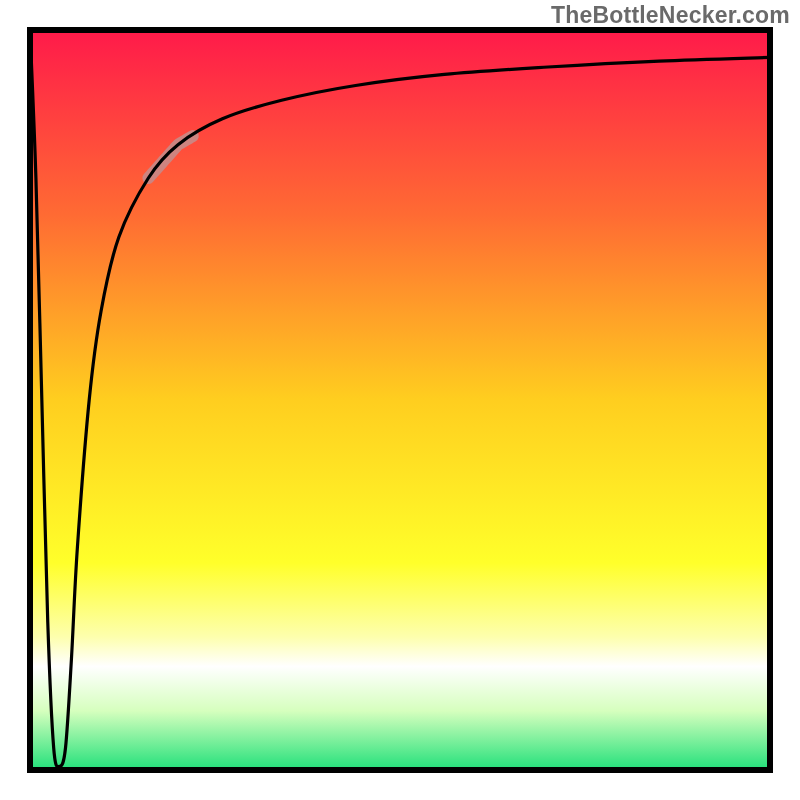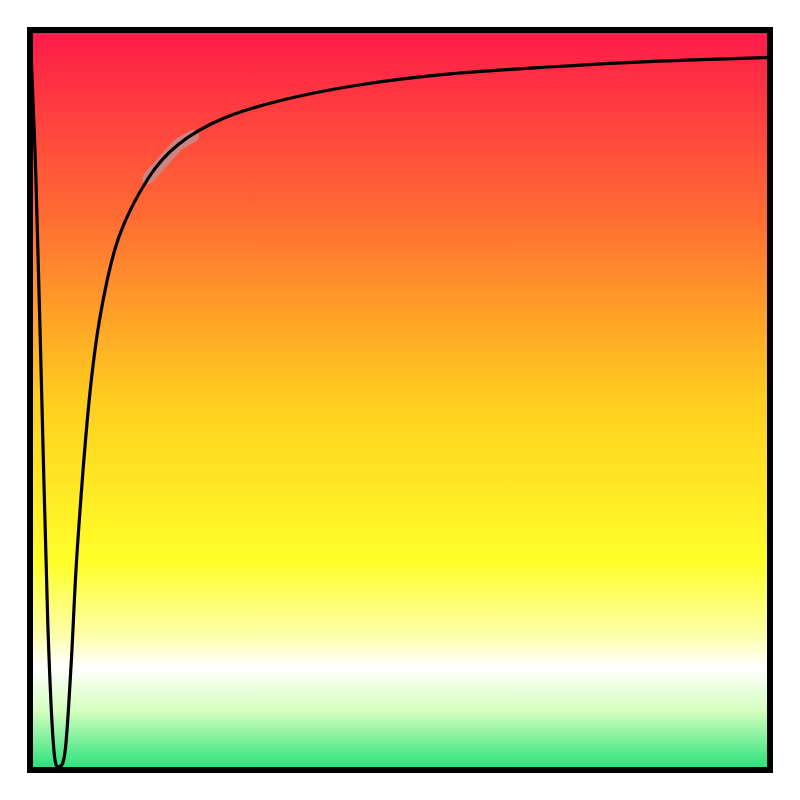--- a/index.html
+++ b/index.html
@@ -24,20 +24,21 @@
     font-weight: 600;
     color: #6a6a6a;
     letter-spacing: 0.2px;
   }
   svg { display: block; }
 </style>
 </head>
 <body>
 <div id="container">
 
+<div id="watermark">TheBottleNecker.com</div>
 
 <svg id="chart-svg" width="800" height="800" viewBox="0 0 800 800">
   <defs>
     <linearGradient id="bg-grad" x1="0" y1="0" x2="0" y2="1">
           <stop offset="0%" stop-color="#ff1a4a"></stop>
           <stop offset="25%" stop-color="#ff6b33"></stop>
           <stop offset="50%" stop-color="#ffce1f"></stop>
           <stop offset="72%" stop-color="#ffff2a"></stop>
           <stop offset="82%" stop-color="#fdffad"></stop>
           <stop offset="86%" stop-color="#ffffff"></stop>

